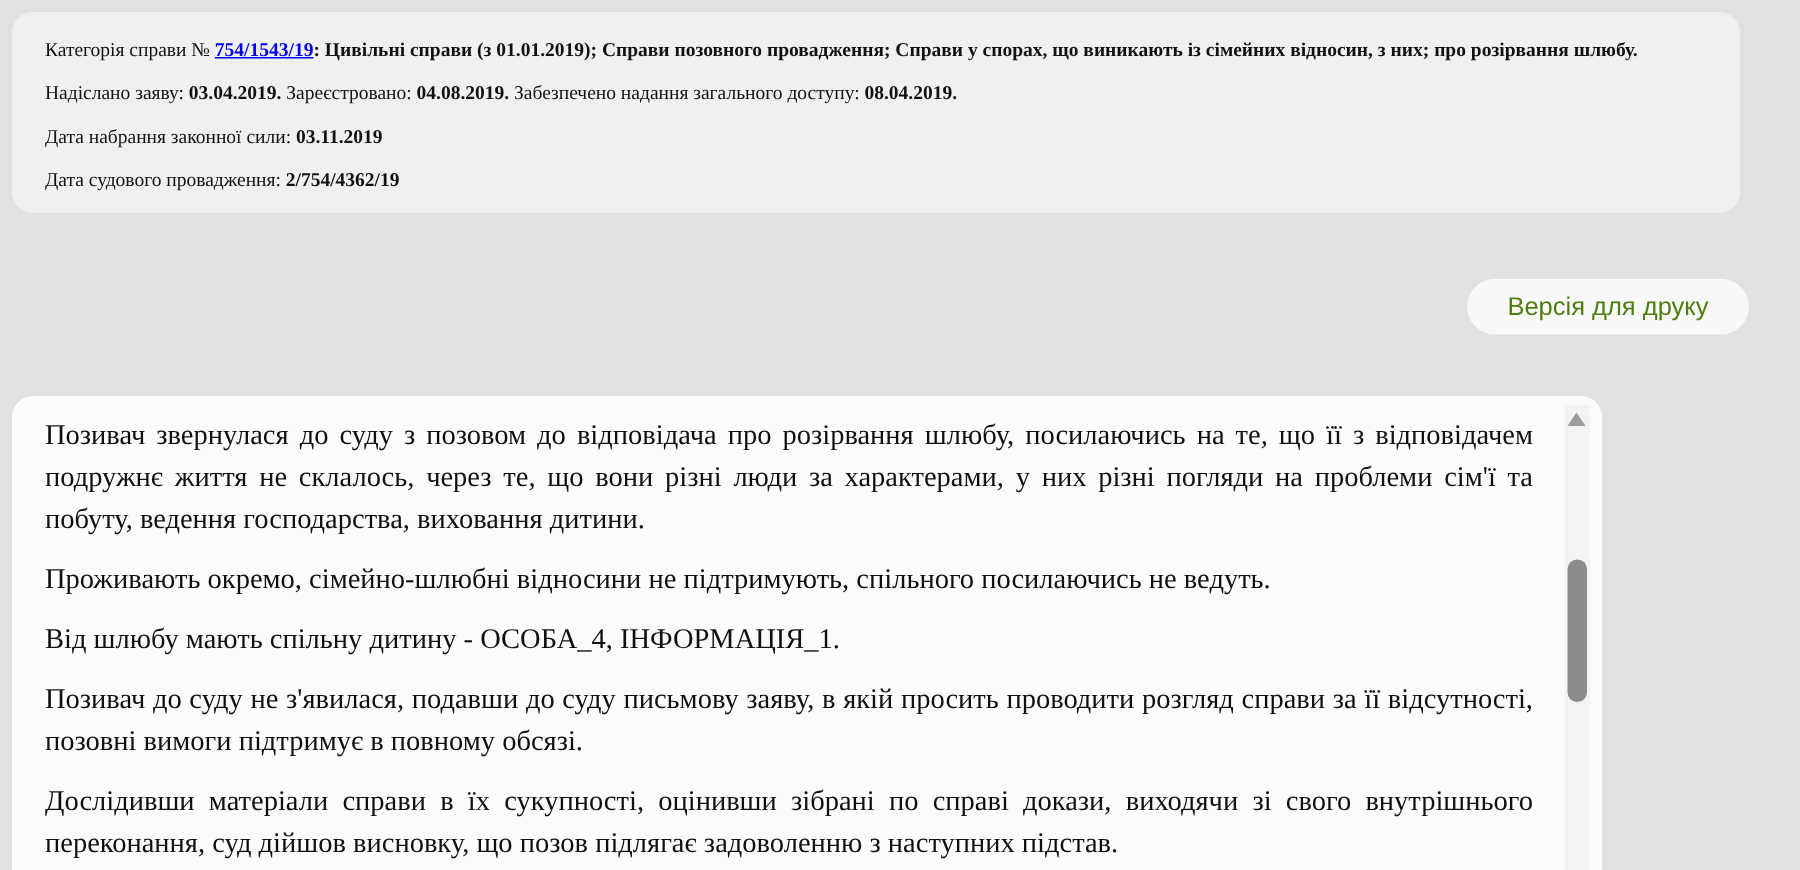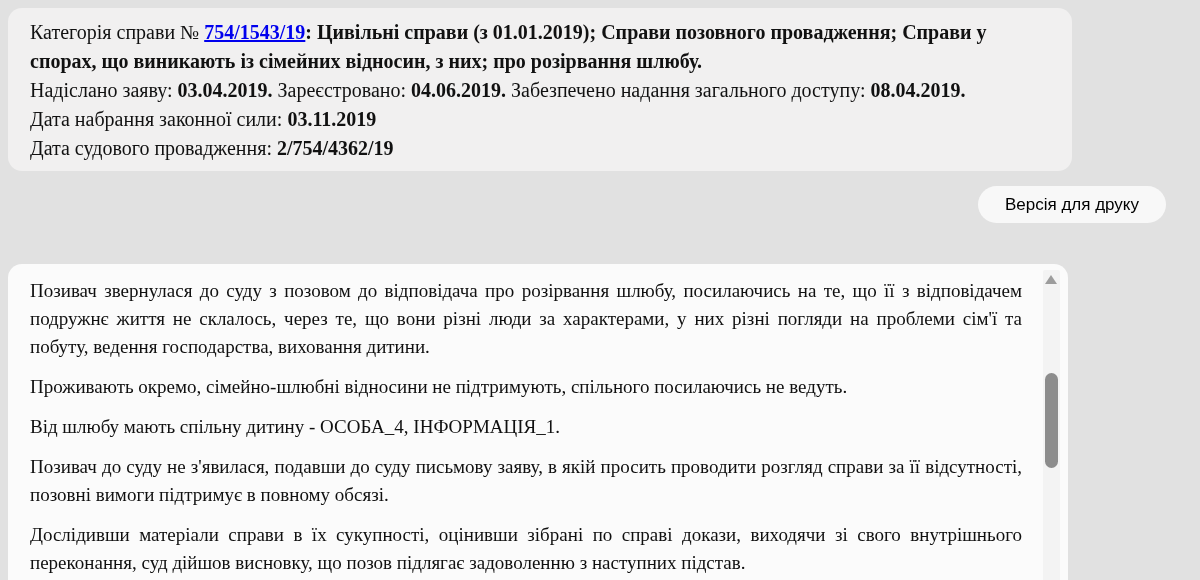--- a/index.html
+++ b/index.html
@@ -5,34 +5,34 @@
   * { margin: 0; padding: 0; box-sizing: border-box; }
   html, body {
     width: 1200px; height: 580px; overflow: hidden;
     background: #e1e1e1;
     font-family: "Liberation Serif", "DejaVu Serif", serif;
   }
   .page { position: relative; width: 1200px; height: 580px; }
 
   
   .meta-panel {
-    position: absolute; left: 8px; top: 8px; width: 1064px;
+    position: absolute; left: 8px; top: 8px; width: 1152px;
     background: #f1f0f0; border-radius: 14px;
     padding: 10px 60px 8px 22px;
-    font-size: 20px; color: #111;
+    font-size: 13px; color: #111;
   }
   .meta-line { line-height: 29px; }
   .b { font-weight: bold; }
   a.case-link { color: #0000ee; font-weight: bold; text-decoration: underline; cursor: pointer; }
 
   
   .print-btn {
     position: absolute; top: 186px; right: 34px; height: 37px;
     padding: 0 27px; border: none; border-radius: 19px;
-    background: #f8f8f8; color: #000000;
+    background: #f8f8f8; color: #4d7c0f;
     font-family: "Liberation Sans", "DejaVu Sans", sans-serif;
     font-size: 17px; cursor: pointer;
   }
 
   
   .text-panel {
     position: absolute; left: 8px; top: 236px; width: 1060px; height: 344px;
     background: #fbfbfb; border-radius: 14px 14px 0 0;
     padding: 13px 46px 0 22px;
     font-size: 19px; color: #101010; overflow: hidden; margin-top: 28px;
@@ -60,21 +60,21 @@
 </head>
 <body>
 
 <div class="page">
 
   <div class="meta-panel">
     <div class="meta-line">
       <span>Категорія справи № </span><a class="case-link" href="#">754/1543/19</a><span class="b">: Цивільні справи (з 01.01.2019); Справи позовного провадження; Справи у спорах, що виникають із сімейних відносин, з них; про розірвання шлюбу.</span>
     </div>
     <div class="meta-line">
-      <span>Надіслано заяву: </span><span class="b">03.04.2019.</span><span> Зареєстровано: </span><span class="b">04.06.2019.</span><span> Забезпечено надання загального доступу: </span><span class="b">08.04.2019.</span>
+      <span>Надіслано заяву: </span><span class="b">03.04.2019.</span><span> Зареєстровано: </span><span class="b">04.08.2019.</span><span> Забезпечено надання загального доступу: </span><span class="b">08.04.2019.</span>
     </div>
     <div class="meta-line">
       <span>Дата набрання законної сили: </span><span class="b">03.11.2019</span>
     </div>
     <div class="meta-line">
       <span>Дата судового провадження: </span><span class="b">2/754/4362/19</span>
     </div>
   </div>
 
   <button class="print-btn">Версія для друку</button>

